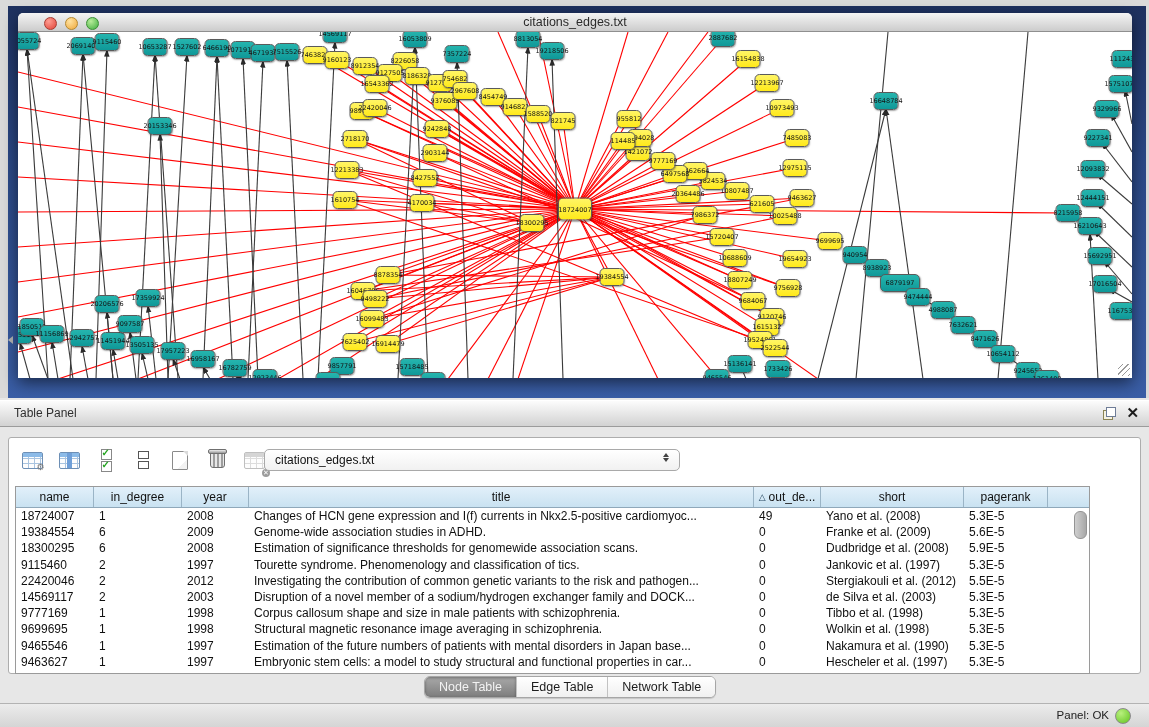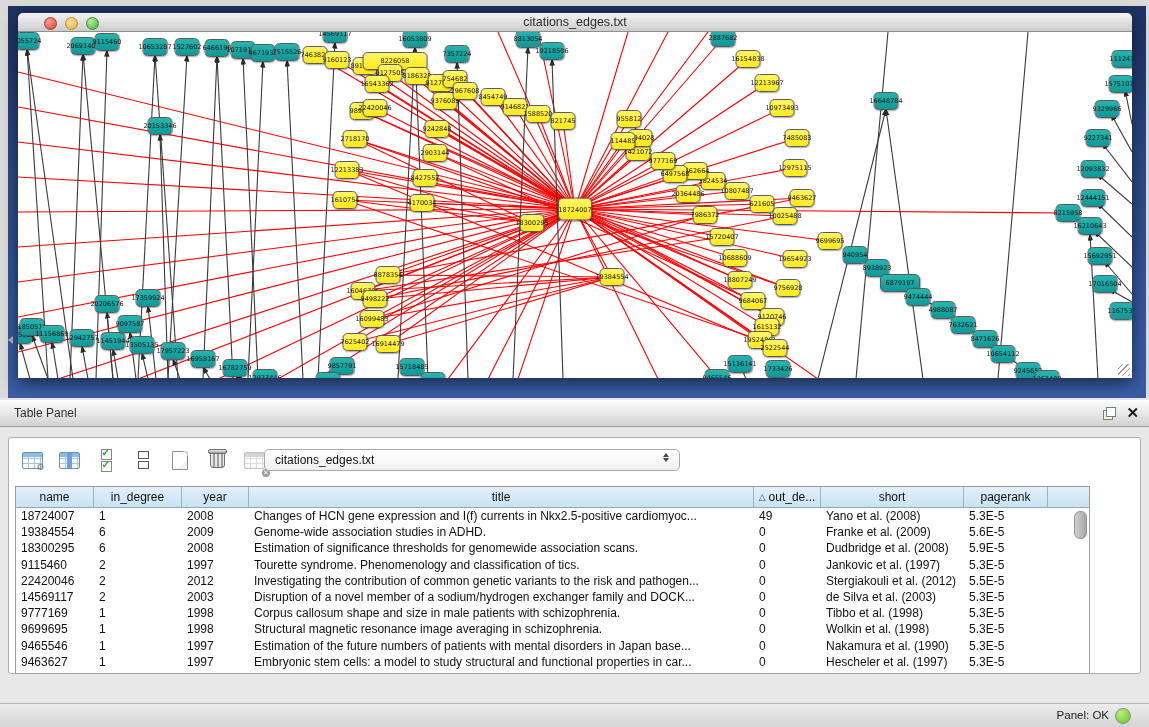--- a/index.html
+++ b/index.html
@@ -464,21 +464,21 @@
         </div>
         <div class="gnode y" style="left: 297px; top: 23px;">
           <span>7463822</span>
         </div>
         <div class="gnode y" style="left: 319px; top: 28px;">
           <span>9160123</span>
         </div>
         <div class="gnode y" style="left: 347px; top: 34px;">
           <span>8912354</span>
         </div>
-        <div class="gnode y" style="left: 377px; top: 29px; padding-left: 40px;">
+        <div class="gnode y" style="left: 387px; top: 29px;">
           <span>8226058</span>
         </div>
         <div class="gnode y" style="left: 372px; top: 41px;">
           <span>9127505</span>
         </div>
         <div class="gnode y" style="left: 359px; top: 52px;">
           <span>16543362</span>
         </div>
         <div class="gnode y" style="left: 399px; top: 44px;">
           <span>8186328</span>
@@ -829,18 +829,23 @@
             <div class="td" style="width: 505px;">Embryonic stem cells: a model to study structural and functional properties in car...</div>
             <div class="td" style="width: 67px;">0</div>
             <div class="td" style="width: 143px;">Hescheler et al. (1997)</div>
             <div class="td" style="width: 84px;">5.3E-5</div>
           </div>
         </div>
       <div class="vthumb"></div>
     </div>
   </div>
 
+  <div class="tabs" id="tabs">
+      <div class="tab sel">Node Table</div>
+      <div class="tab">Edge Table</div>
+      <div class="tab">Network Table</div>
+    </div>
 
   <div class="statusbar">
     <span class="mem-label">Panel: OK</span>
     <span class="mem-dot"></span>
   </div>
 </div>
 
 </body></html>

